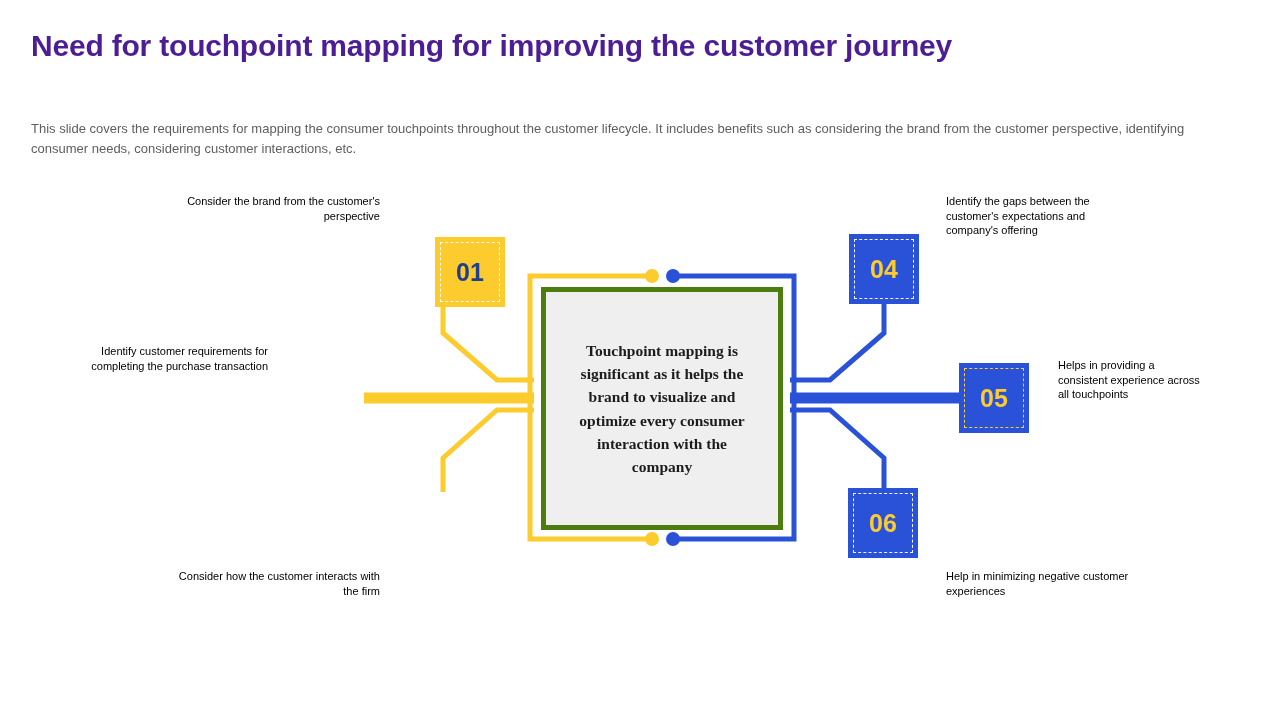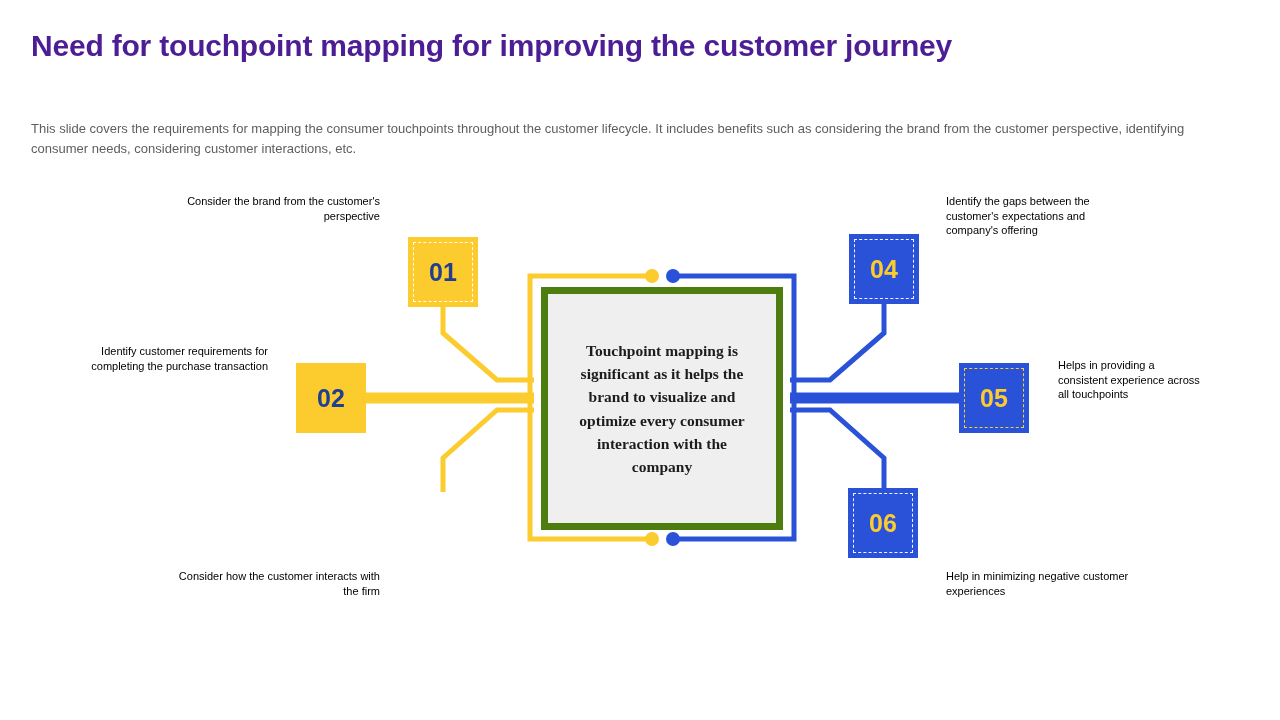--- a/index.html
+++ b/index.html
@@ -13,32 +13,32 @@
               line-height:1.55; color:#5e5e5e;margin-top:36px; }
 
   .connectors { position:absolute; left:0; top:0; z-index:1; }
   .connectors .y { stroke:var(--yellow); fill:none; stroke-width:5; }
   .connectors .b { stroke:var(--blue); fill:none; stroke-width:5; }
   .connectors .thick { stroke-width:11; }
   .connectors .cy { fill:var(--yellow); }
   .connectors .cb { fill:var(--blue); }
 
   .center-box { position:absolute; left:541px; top:287px; width:242px; height:243px;
-                background:var(--center-bg); border:7px solid #4d7c0f; z-index:2;
+                background:var(--center-bg); border:5px solid #4d7c0f; z-index:2;
                 display:flex; align-items:center; justify-content:center; padding:16px 30px; }
   .center-box p { font-family:"Liberation Serif","DejaVu Serif",serif; font-weight:700;
                   font-size:15.5px; line-height:1.5; text-align:center; color:#1c1c1c; }
 
   .num-box { position:absolute; width:70px; height:70px; z-index:3; display:flex;
              align-items:center; justify-content:center; font-size:25px; font-weight:700; }
   .num-box::after { content:""; position:absolute; inset:5px;
                     border:1.6px dashed rgba(255,255,255,0.95); pointer-events:none; }
   .num-box.no-dash::after { display:none; }
   .num-box.dash-yellow::after { border-color:var(--yellow); }
-  .yellow-box { background:var(--yellow); color:var(--number-on-yellow); }
+  .yellow-box { background:var(--yellow); color:var(--number-on-yellow);margin-left:27px; }
   .blue-box { background:var(--blue); color:var(--number-on-blue); }
 
   .pos-01 { left:408px; top:237px; }
   .pos-02 { left:296px; top:363px; }
   .pos-03 { left:408px; top:488px; }
   .pos-04 { left:849px; top:234px; }
   .pos-05 { left:959px; top:363px; }
   .pos-06 { left:848px; top:488px;text-align:right; }
 
   .label { position:absolute; font-size:11px; line-height:1.33; color:#000000; z-index:3; }
@@ -79,23 +79,20 @@
     <circle class="cb" cx="673" cy="539" r="7"></circle>
   </svg>
 
   <div class="center-box">
     <p>Touchpoint mapping is significant as it helps the brand to visualize and optimize every consumer interaction with the company</p>
   </div>
 
   <div class="num-box yellow-box pos-01">
     <span>01</span>
   </div>
-  <div class="num-box yellow-box no-dash pos-02">
-    <span>02</span>
-  </div>
   <div class="num-box blue-box pos-04">
     <span>04</span>
   </div>
   <div class="num-box blue-box dash-yellow pos-05">
     <span>05</span>
   </div>
   <div class="num-box blue-box pos-06">
     <span>06</span>
   </div>
 

